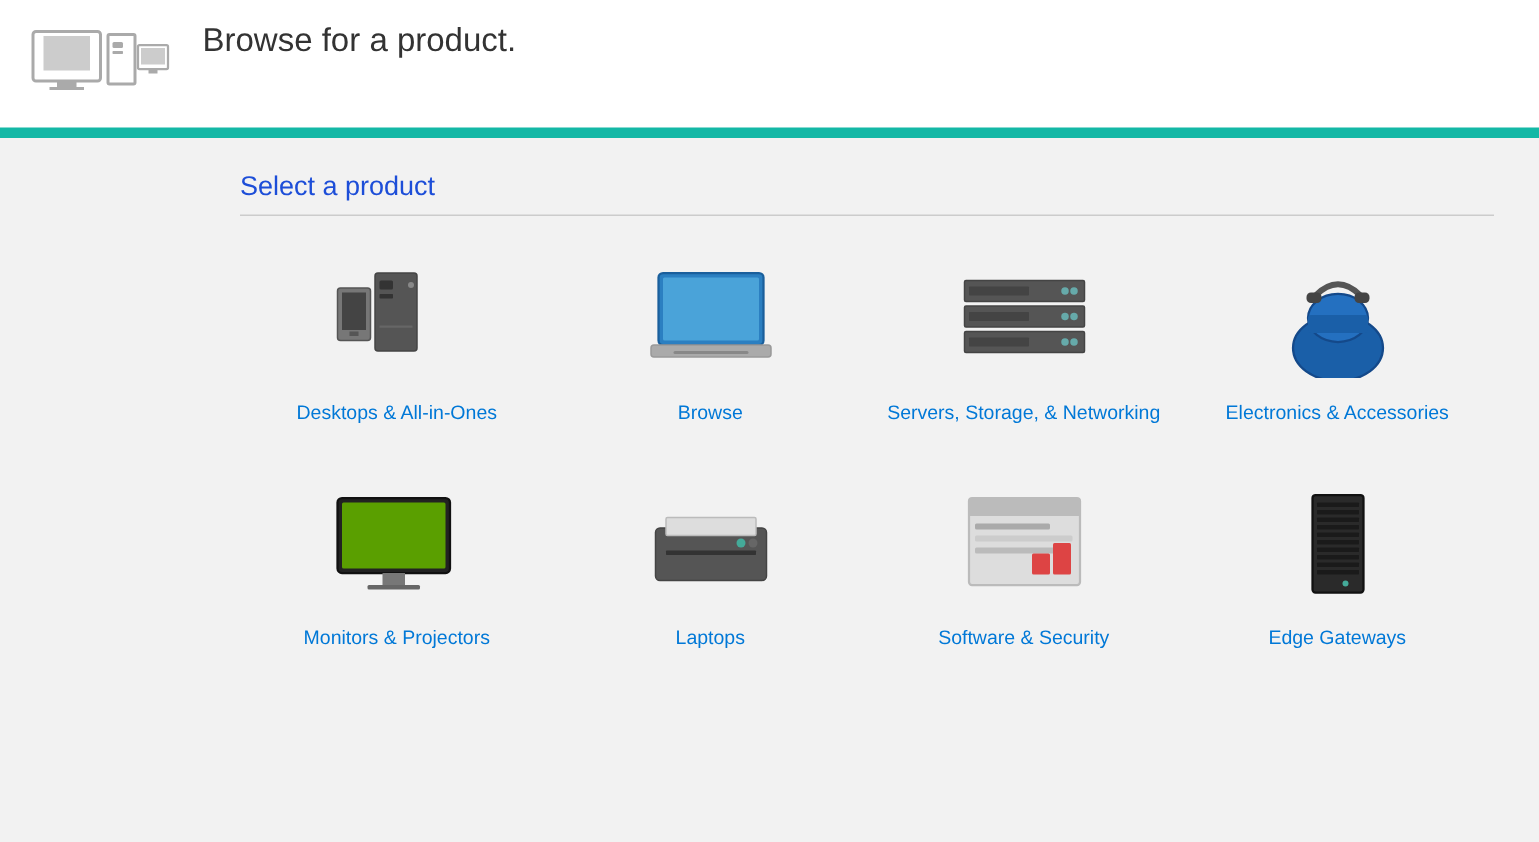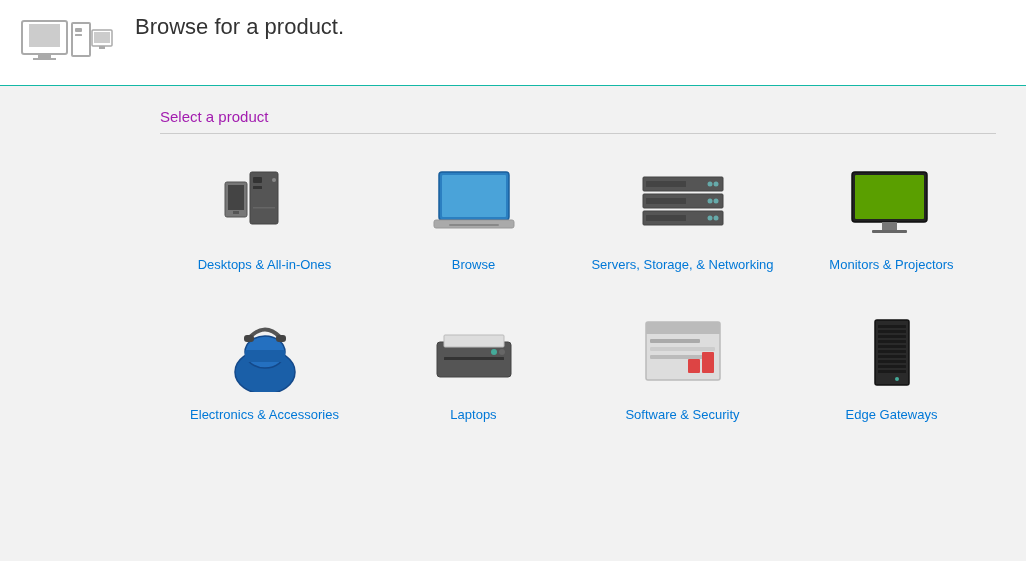--- a/index.html
+++ b/index.html
@@ -10,21 +10,21 @@
       min-height: 561px;
       width: 1026px;
     }
 
     .header {
       background: #fff;
       padding: 14px 20px 12px 20px;
       display: flex;
       align-items: flex-start;
       gap: 20px;
-      border-bottom: 1px solid #14b8a6;
+      border-bottom: 7px solid #14b8a6;
     }
 
     .header-icon {
       display: flex;
       align-items: center;
       gap: 4px;
       margin-top: 4px;
     }
 
     .header-text h1 {
@@ -51,22 +51,22 @@
       border-left: 5px solid transparent;
       border-right: 5px solid transparent;
       border-top: 6px solid #0078d7;
     }
 
     .main-content {
       padding: 10px 30px 20px 160px;
     }
 
     .select-product-label {
-      font-size: 15px;
-      color: #a21caf;
+      font-size: 18px;
+      color: #1d4ed8;
       font-weight: 400;
       padding: 12px 0 8px 0;
       border-bottom: 1px solid #ccc;
       margin-bottom: 5px;
     }
 
     .product-grid {
       display: grid;
       grid-template-columns: repeat(4, 1fr);
       gap: 0;
@@ -181,44 +181,44 @@
         </svg>
       </div>
       <span class="product-label">Servers, Storage, &amp; Networking</span>
     </a>
 
 
     <a class="product-item">
       <div class="product-image">
         <svg width="90" height="75" viewBox="0 0 90 75">
 
-          <rect x="5" y="5" width="75" height="50" rx="3" fill="#222" stroke="#111" stroke-width="1.5"></rect>
-          <rect x="8" y="8" width="69" height="44" rx="1" fill="#5a9f00"></rect>
-
-          <rect x="35" y="55" width="15" height="8" fill="#777"></rect>
-          <rect x="25" y="63" width="35" height="3" rx="1" fill="#666"></rect>
-        </svg>
-      </div>
-      <span class="product-label">Monitors &amp; Projectors</span>
-    </a>
-
-    <a class="product-item">
-      <div class="product-image">
-        <svg width="90" height="75" viewBox="0 0 90 75">
-
           <ellipse cx="45" cy="55" rx="30" ry="22" fill="#1a5fa8" stroke="#14498a" stroke-width="1.5"></ellipse>
           <ellipse cx="45" cy="35" rx="20" ry="16" fill="#2470c0" stroke="#14498a" stroke-width="1.5"></ellipse>
           <rect x="25" y="33" width="40" height="12" rx="2" fill="#1a5fa8"></rect>
 
           <path d="M 30 20 Q 45 5 60 20" stroke="#555" stroke-width="4" fill="none" stroke-linecap="round"></path>
           <rect x="24" y="18" width="10" height="7" rx="3" fill="#444"></rect>
           <rect x="56" y="18" width="10" height="7" rx="3" fill="#444"></rect>
         </svg>
       </div>
       <span class="product-label">Electronics &amp; Accessories</span>
+    </a>
+
+    <a class="product-item">
+      <div class="product-image">
+        <svg width="90" height="75" viewBox="0 0 90 75">
+
+          <rect x="5" y="5" width="75" height="50" rx="3" fill="#222" stroke="#111" stroke-width="1.5"></rect>
+          <rect x="8" y="8" width="69" height="44" rx="1" fill="#5a9f00"></rect>
+
+          <rect x="35" y="55" width="15" height="8" fill="#777"></rect>
+          <rect x="25" y="63" width="35" height="3" rx="1" fill="#666"></rect>
+        </svg>
+      </div>
+      <span class="product-label">Monitors &amp; Projectors</span>
     </a>
 
     <a class="product-item">
       <div class="product-image">
         <svg width="90" height="75" viewBox="0 0 90 75">
 
           <rect x="8" y="25" width="74" height="35" rx="3" fill="#555" stroke="#444" stroke-width="1"></rect>
 
           <rect x="15" y="18" width="60" height="12" rx="1" fill="#ddd" stroke="#bbb" stroke-width="1"></rect>
 

